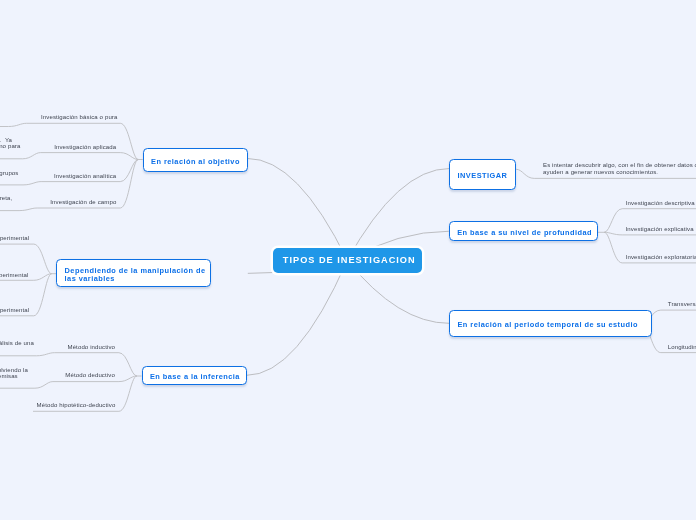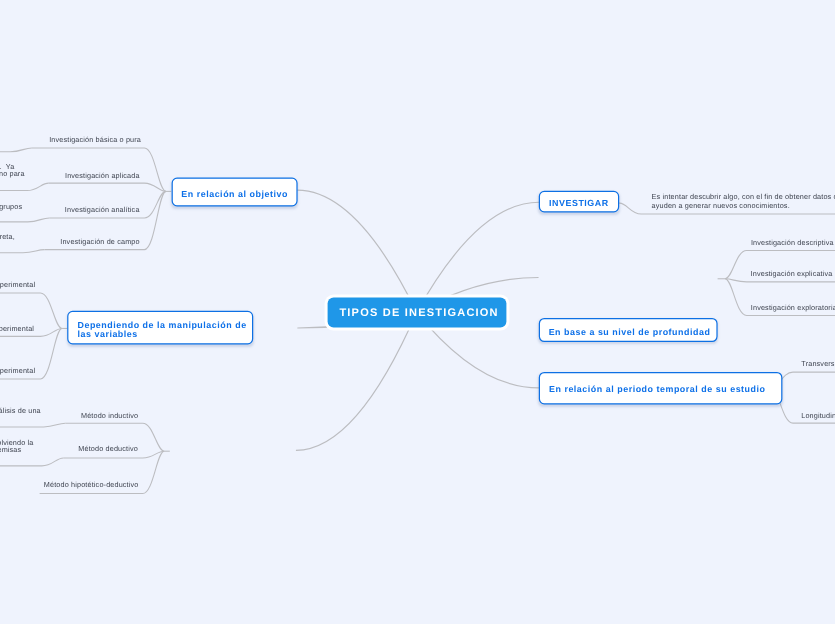--- a/index.html
+++ b/index.html
@@ -56,22 +56,23 @@
       <path d="M26.50,123.30 C20.20,123.30 17.50,126.50 8.50,126.50 L-200.00,126.50" fill="none" stroke="#bcbdc1" stroke-width="0.9"></path>
       <path d="M40.60,152.60 C34.30,152.60 31.60,158.80 22.60,158.80 L-200.00,158.80" fill="none" stroke="#bcbdc1" stroke-width="0.9"></path>
       <path d="M41.10,181.60 C34.80,181.60 32.10,184.90 23.10,184.90 L-200.00,184.90" fill="none" stroke="#bcbdc1" stroke-width="0.9"></path>
       <path d="M37.10,208.00 C30.80,208.00 28.10,210.60 19.10,210.60 L-200.00,210.60" fill="none" stroke="#bcbdc1" stroke-width="0.9"></path>
       <path d="M54.40,352.70 C48.10,352.70 45.40,355.80 36.40,355.80 L-200.00,355.80" fill="none" stroke="#bcbdc1" stroke-width="0.9"></path>
       <path d="M52.90,381.60 C46.60,381.60 43.90,388.20 34.90,388.20 L-200.00,388.20" fill="none" stroke="#bcbdc1" stroke-width="0.9"></path>
     </svg>
 <div class="node root" style="left: 273px; top: 247.5px; width: 148.5px; height: 25.5px;">TIPOS DE INESTIGACION</div>
     <div class="node lvl1" style="left: 142.7px; top: 148.4px; width: 105px; height: 24px;">En relación al objetivo</div>
     <div class="node lvl1" style="left: 56.2px; top: 259.4px; width: 155px; height: 27.9px;">Dependiendo de la manipulación de las variables</div>
-    <div class="node lvl1" style="left: 449.2px; top: 159px; width: 66.6px; height: 18px;">INVESTIGAR</div>
-    <div class="node lvl1" style="left: 448.8px; top: 221.1px; width: 149.2px; height: 20.3px; margin-top: 44px;">En base a su nivel de profundidad</div>
+    <div class="node lvl1" style="left: 141.5px; top: 365.6px; width: 105.1px; height: 19.4px;">En base a la inferencia</div>
+    <div class="node lvl1" style="left: 449.2px; top: 159px; width: 66.6px; height: 31px;">INVESTIGAR</div>
+    <div class="node lvl1" style="left: 448.8px; top: 221.1px; width: 149.2px; height: 20.3px;">En base a su nivel de profundidad</div>
     <div class="node lvl1" style="left: 449.1px; top: 310px; width: 203px; height: 26.6px;">En relación al periodo temporal de su estudio</div>
     <div class="leaf r" style="top: 114.4px; right: 578.5px;">Investigación básica o pura</div>
     <div class="leaf r" style="top: 143.7px; right: 579.7px;">Investigación aplicada</div>
     <div class="leaf r" style="top: 172.7px; right: 579.7px;">Investigación analítica</div>
     <div class="leaf r" style="top: 199.1px; right: 579.6px;">Investigación de campo</div>
     <div class="leaf r" style="top: 235.3px; right: 666.7px;">Investigación experimental</div>
     <div class="leaf r" style="top: 271.5px; right: 667.6px;">Investigación cuasi-experimental</div>
     <div class="leaf r" style="top: 306.5px; right: 666.7px;">Investigación no experimental</div>
     <div class="leaf r" style="top: 343.7px; right: 580.9px;">Método inductivo</div>
     <div class="leaf r" style="top: 372.4px; right: 581.1px;">Método deductivo</div>

